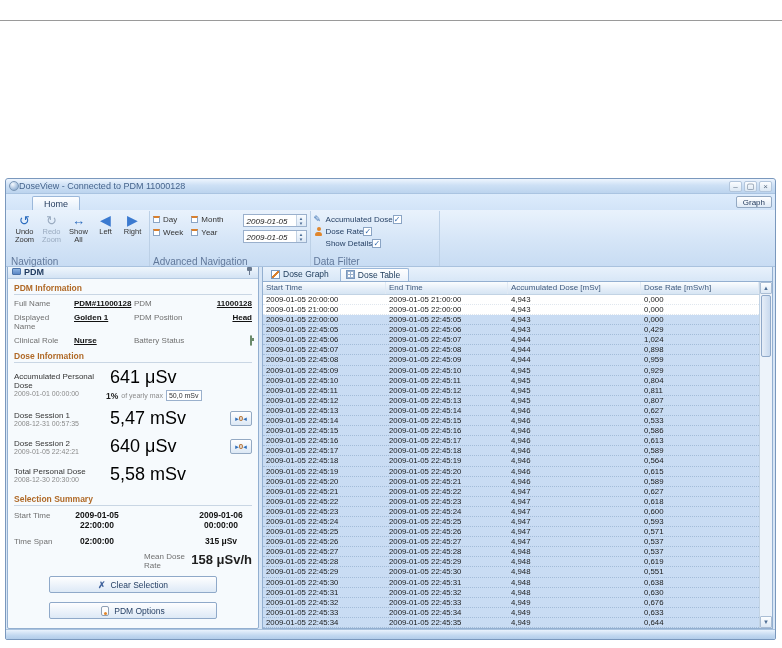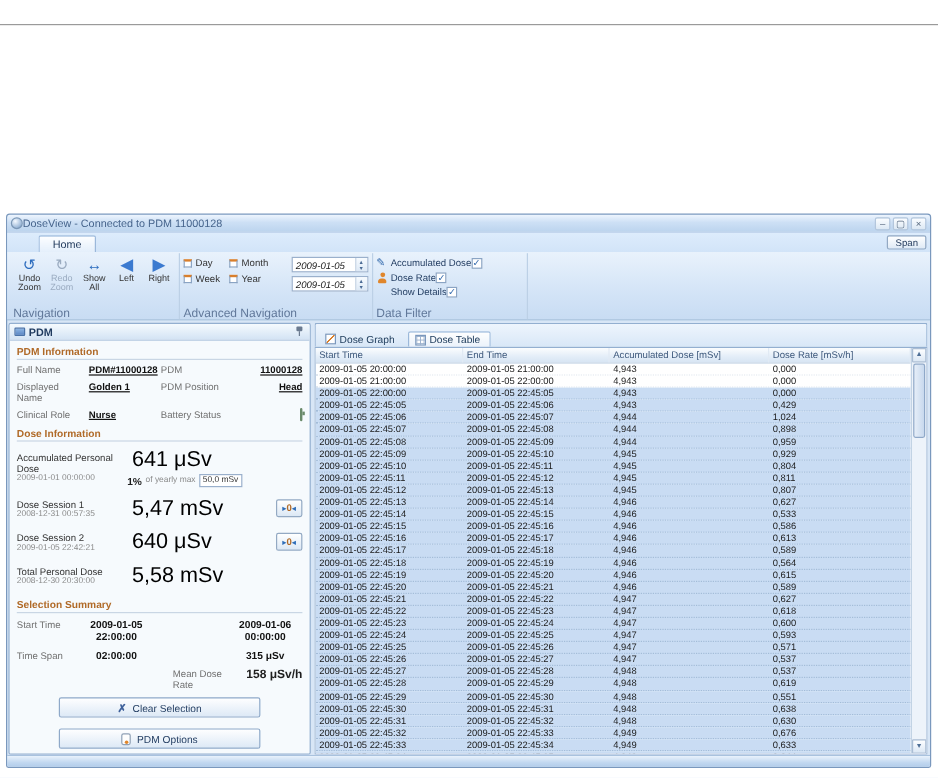--- a/index.html
+++ b/index.html
@@ -62,21 +62,21 @@
   .filter-row { display:flex; align-items:center; font-size:8px; color:#1f3a5f; }
   .f-ico { width:12px; flex:none; font-size:9px; line-height:9px; color:#3a6fb0; }
   .person { position:relative; width:12px; height:9px; flex:none; }
   .person::before { content:""; position:absolute; left:3px; top:0; width:4px; height:4px; border-radius:50%; background:#e0862c; }
   .person::after { content:""; position:absolute; left:1.5px; top:4.5px; width:7px; height:4px; border-radius:3px 3px 1px 1px; background:#e0862c; }
   .f-label { flex:1; }
   .checkbox { width:9px; height:9px; flex:none; border:1px solid #8aa4c4; background:#fff;
     font-size:8px; line-height:7px; text-align:center; color:#3a6fb0; }
 
   
-  .main { flex:1; display:flex; gap:3px; padding:2px 2px 0 1px; overflow:hidden; }
+  .main { flex:1; display:flex; gap:3px; padding:2px 2px 0 1px; overflow:hidden;align-items:flex-end; }
 
   
   .pdm-panel { width:252px; flex:none; display:flex; flex-direction:column;
     border:1px solid #93afd0; border-radius:2px; background:#f6fafd; overflow:hidden; }
   .panel-header { height:14px; flex:none; display:flex; align-items:center; padding:0 4px;
     background:linear-gradient(#f5fafe,#d3e3f4); border-bottom:1px solid #b6cbe2;
     font-size:9px; font-weight:bold; color:#1f3a5f; }
   .pdm-ico-hdr { width:9px; height:7px; background:linear-gradient(#8db4e2,#5b87c5); border-radius:1px; border:1px solid #4a72a8; flex:none; }
   .panel-header .ptitle { flex:1; margin-left:3px; }
   .pin { position:relative; width:9px; height:11px; flex:none; }
@@ -110,21 +110,21 @@
     background:linear-gradient(#ffffff,#dce8f5); display:flex; align-items:center; justify-content:center;
     font-size:7px; gap:0; }
   .reset-btn .ra { color:#2f6db8; font-size:7px; }
   .reset-btn .rz { color:#b06a28; font-size:8px; font-weight:bold; }
 
   .sel-row { display:flex; align-items:flex-start; margin-bottom:6px; font-size:8px; }
   .sel-label { width:52px; flex:none; color:#707070; padding-top:1px; }
   .sel-v { width:62px; text-align:center; font-weight:bold; font-size:8.5px; color:#111; }
   .sel-end { margin-left:auto; }
   .mean-label { margin-left:auto; width:46px; color:#707070; text-align:left; }
-  .mean-val { width:62px; text-align:right; font-weight:bold; font-size:10px; }
+  .mean-val { width:62px; text-align:right; font-weight:bold; font-size:13px; }
 
   .panel-btn { width:168px; height:17px; margin:0 auto; flex:none; display:flex; align-items:center;
     justify-content:center; gap:5px; font-size:8.5px; color:#1f3a5f;
     background:linear-gradient(#fefeff,#dde9f6); border:1px solid #8fa9c9; border-radius:2px; }
   .x-ico { color:#3f619b; font-weight:bold; font-size:9px; }
   .opt-ico { position:relative; width:8px; height:10px; background:#fdfdfd; border:1px solid #8fa0b5; border-radius:2px; }
   .opt-ico::after { content:""; position:absolute; left:2px; top:5px; width:3px; height:3px; background:#e0862c; border-radius:50%; }
   .btn-gap { height:9px; flex:none; }
   .spacer { flex:1; }
 
@@ -178,21 +178,21 @@
   <div class="titlebar">
     <div class="app-orb"></div>
     <div class="title-text">DoseView - Connected to PDM 11000128</div>
     <div class="win-btn">–</div>
     <div class="win-btn">▢</div>
     <div class="win-btn">×</div>
   </div>
 
   <div class="tabstrip">
     <div class="ribbon-tab">Home</div>
-    <div class="close-btn">Span</div>
+    <div class="close-btn">Graph</div>
   </div>
 
   <div class="ribbon">
 
     <div class="rgroup">
       <div class="rgroup-content">
         <div class="big-btn">
           <div class="bico">↺</div>
           <div>Undo Zoom</div>
         </div>

